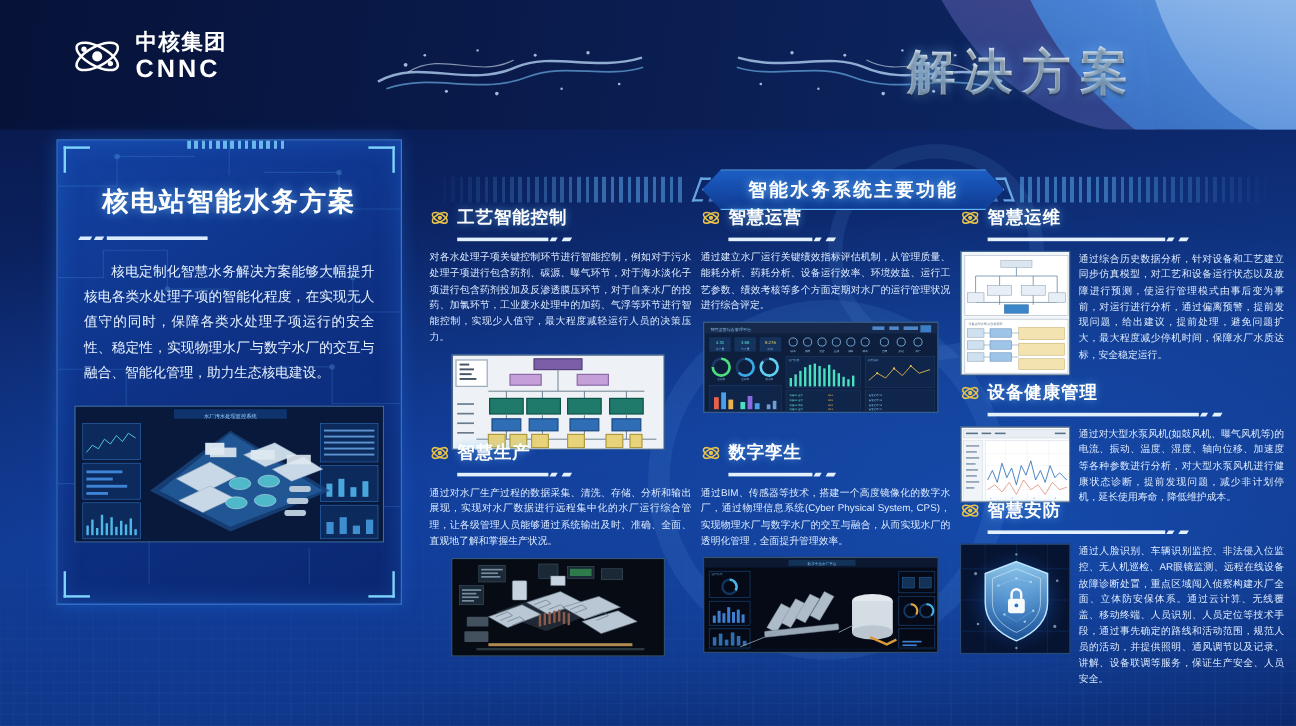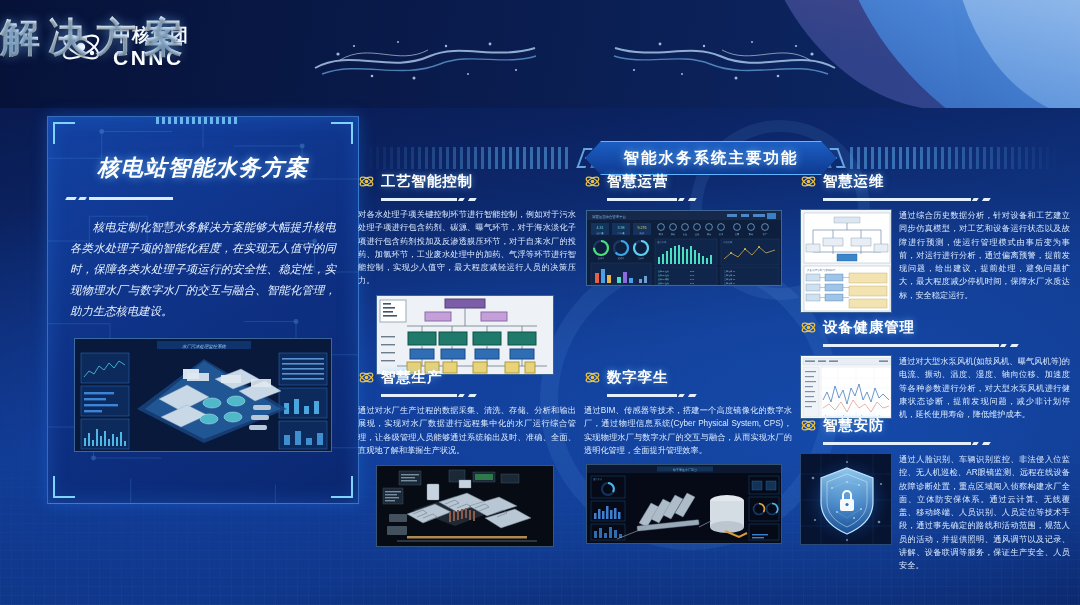--- a/index.html
+++ b/index.html
@@ -54,42 +54,41 @@
   .logo-cn {
     color: #fff; font-size: 18px; font-weight: bold; letter-spacing: 1px;
     font-family: "Liberation Sans", "DejaVu Sans", sans-serif;
   }
   .logo-en {
     color: #fff; font-size: 21px; font-weight: bold; letter-spacing: 2.5px;
     margin-top: 3px;
   }
 
   .hdr-title {
-    position: absolute; left: 0; top: 10px; width: 948px;
-    text-align: left;
+    position: absolute; left: 0; top: 32px; width: 948px;
+    text-align: right;
     font-size: 40px; font-weight: bold; letter-spacing: 8px;
     color: #fff;
     text-shadow: 0 0 10px rgba(120,190,255,.55), 0 2px 3px rgba(0,0,0,.5);
     background: linear-gradient(180deg, #eaf4ff 0%, #ffffff 45%, #b9d6f6 100%);
     -webkit-background-clip: text; background-clip: text;
     -webkit-text-fill-color: transparent;
   }
   .splash { position: absolute; top: 30px; pointer-events: none; opacity: .92; }
   .splash-l { left: 310px; }
   .splash-r { right: 240px; }
 
   
   .lpanel {
-    position: absolute; left: 47px; top: 116px; width: 312px; height: 388px;
+    position: absolute; left: 47px; top: 116px; width: 288px; height: 388px;
     background:
       linear-gradient(150deg, rgba(20,70,170,.92) 0%, rgba(14,50,135,.95) 45%, rgba(10,38,110,.96) 100%);
     border: 1px solid rgba(95,175,255,.5);
     box-shadow: 0 0 20px rgba(40,120,230,.35) inset, 0 0 14px rgba(30,110,220,.4);
     overflow: hidden;
-    font-style: italic;
   }
   .circuit {
     position: absolute; inset: 0; opacity: .33;
   }
   .corner { position: absolute; width: 22px; height: 22px; border: 2px solid #7fd4ff; }
   .c-tl { left: 5px; top: 5px; border-right: none; border-bottom: none; }
   .c-tr { right: 5px; top: 5px; border-left: none; border-bottom: none; }
   .c-bl { left: 5px; bottom: 5px; border-right: none; border-top: none; }
   .c-br { right: 5px; bottom: 5px; border-left: none; border-top: none; }
   .lpanel-notch {
@@ -495,20 +494,21 @@
               <circle cx="8.5" cy="8.5" r="1.8" fill="#e8c34a"></circle>
             </svg>
         </span>
         <span class="feat-title">智慧运营</span>
       </div>
       <div class="feat-rule">
           <i class="rule-s2" style="left:72px"></i>
           <i class="rule-s1" style="left:82px"></i>
           <i class="rule-long" style="left:0;width:70px"></i>
         </div>
+      <div class="feat-body">通过建立水厂运行关键绩效指标评估机制，从管理质量、能耗分析、药耗分析、设备运行效率、环境效益、运行工艺参数、绩效考核等多个方面定期对水厂的运行管理状况进行综合评定。</div>
       <div class="thumb" style="margin-top:7px; width:196px; height:76px; margin-left:2px; background:#132a4d;">
         <svg width="196" height="76" viewBox="0 0 196 76">
           <rect width="196" height="76" fill="#0e1f3d"></rect>
           <rect x="0" y="0" width="196" height="9" fill="#16294b"></rect>
           <text x="5" y="6.5" font-size="3.4" fill="#7fb6e8" font-family="Liberation Sans, sans-serif">智慧运营综合管理平台</text>
           <g fill="#4e86c8">
               <rect x="140" y="3" width="10" height="3"></rect>
               <rect x="154" y="3" width="8" height="3"></rect>
               <rect x="166" y="3" width="12" height="3"></rect>
             </g>

